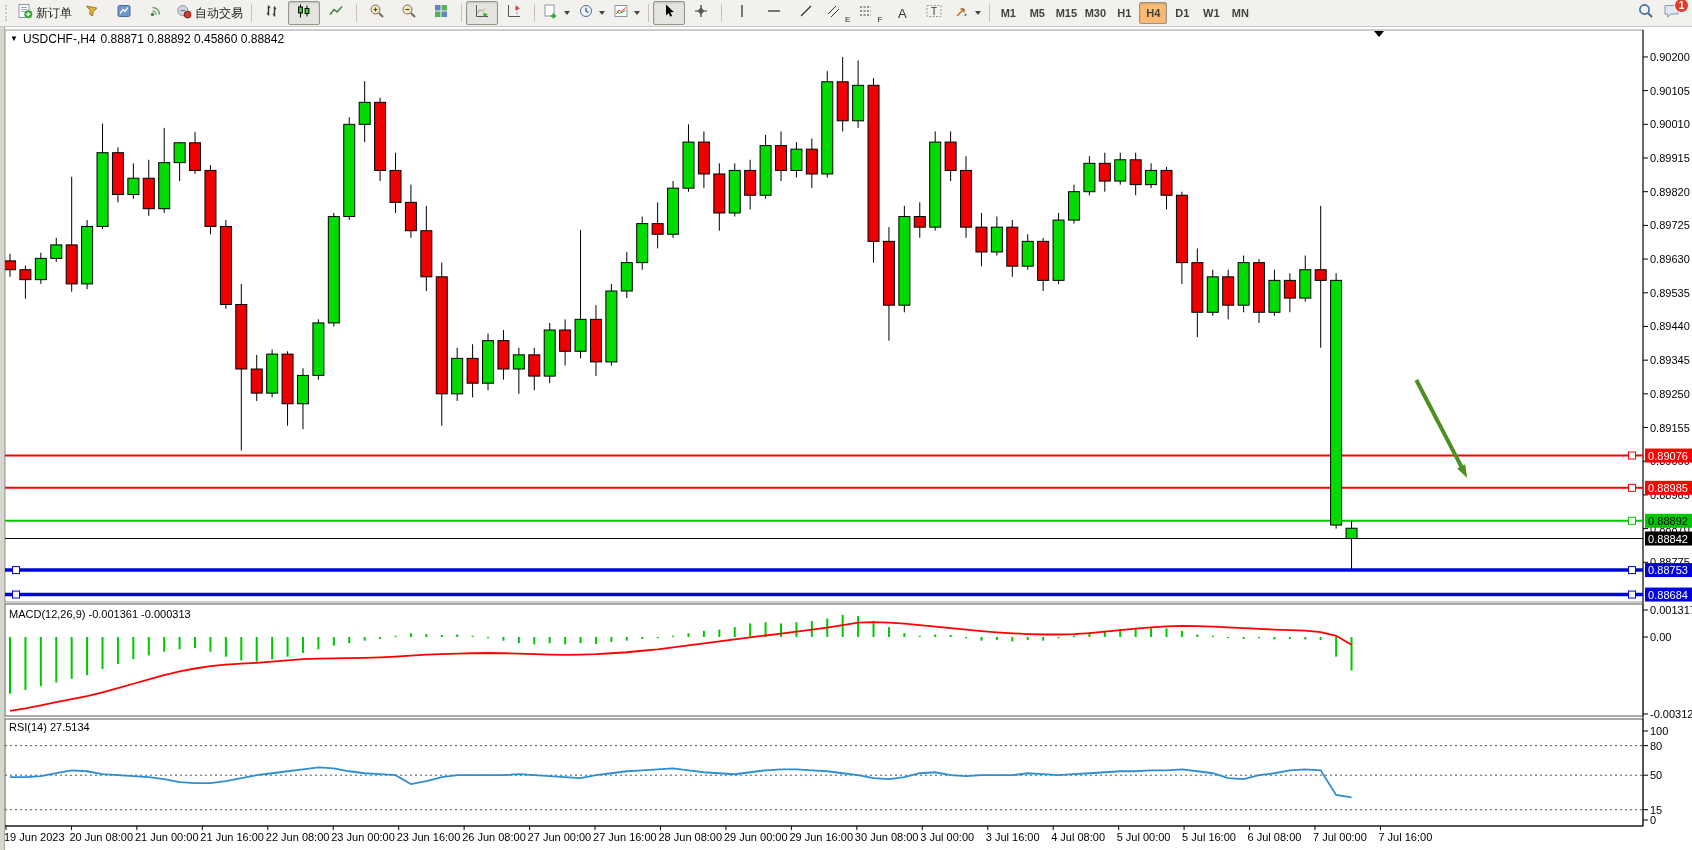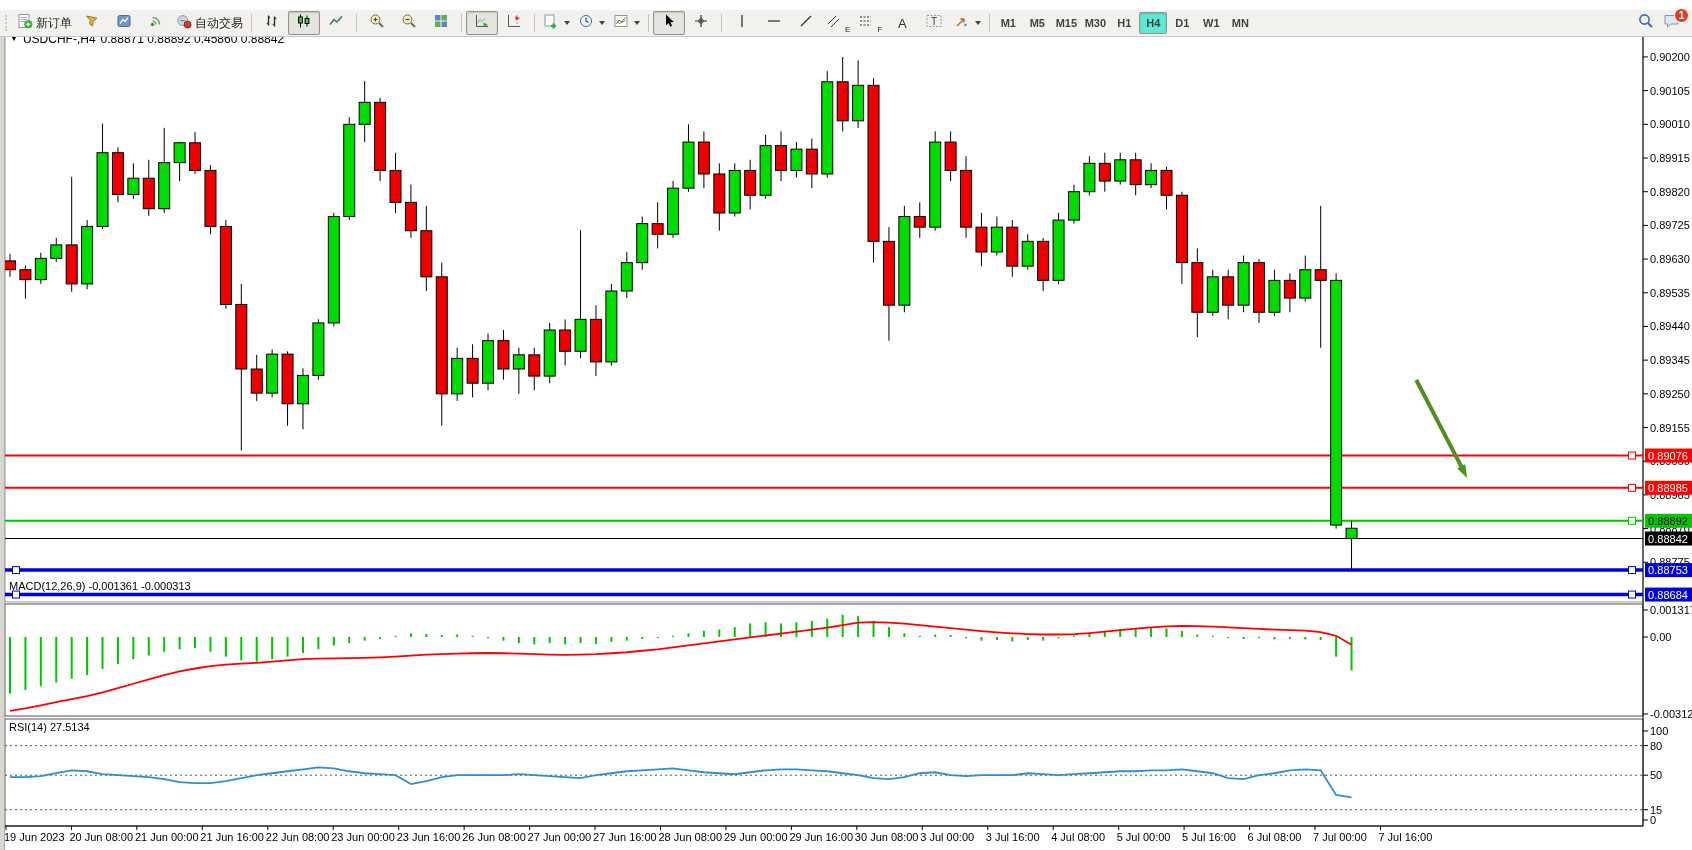--- a/index.html
+++ b/index.html
@@ -1,32 +1,32 @@
 <!DOCTYPE html>
 <html><head>
 <meta charset="utf-8">
 <style>
   html,body{margin:0;padding:0;background:#fff;}
   .app{position:relative;width:1692px;height:850px;background:#fff;overflow:hidden;
        font-family:"Liberation Sans",sans-serif;}
   
-  .toolbar{position:absolute;left:0;top:10px;width:1692px;height:27px;background:#f2f1ed;
+  .toolbar{position:absolute;left:0;top:0;width:1692px;height:27px;background:#f2f1ed;
            border-bottom:1px solid #c9c7c0;display:flex;align-items:center;padding:0 4px;
            box-sizing:border-box;z-index:5;}
   .tbtn{height:22px;min-width:24px;display:flex;align-items:center;justify-content:center;
         gap:3px;padding:0 3px;border:1px solid transparent;border-radius:2px;cursor:default;}
   .tbtn.pressed{background:#e6e4df;border:1px solid #96948e;box-shadow:inset 0 1px 2px rgba(0,0,0,.15);}
   .tbtn .lbl{font-size:12px;color:#222;white-space:nowrap;}
   .sep{width:1px;height:18px;background:#c5c3bc;margin:0 4px;}
   .grip{width:3px;height:16px;border-left:2px dotted #cbc9c2;margin:0 3px 0 1px;}
   .caret{width:0;height:0;border-left:3px solid transparent;border-right:3px solid transparent;
          border-top:4px solid #444;margin-left:2px;}
   .tfbtn{height:20px;min-width:26px;display:flex;align-items:center;justify-content:center;
          font-size:11px;font-weight:bold;color:#44423c;border:1px solid transparent;border-radius:2px;}
-  .tfbtn.active{background:#5eead4;border:1px solid #96948e;box-shadow:inset 0 1px 2px rgba(0,0,0,.18);}
+  .tfbtn.active{background:#fdba74;border:1px solid #96948e;box-shadow:inset 0 1px 2px rgba(0,0,0,.18);}
   .right-tools{margin-left:auto;display:flex;align-items:center;gap:8px;padding-right:6px;}
   .badge{position:absolute;top:-5px;right:-7px;background:#e03c2a;color:#fff;font-size:10px;
          font-weight:bold;border-radius:8px;min-width:13px;height:13px;line-height:13px;
          text-align:center;border:1px solid #fff;}
   
   .chart-svg{position:absolute;left:0;top:0;z-index:1;}
   .chart-title{position:absolute;left:10px;top:32px;z-index:3;font-size:12px;color:#000;
                display:flex;align-items:center;gap:5px;}
   .chart-title .tri{font-size:8px;line-height:1;}
   .ind-label{position:absolute;z-index:3;font-size:11px;color:#000;}
@@ -756,16 +756,16 @@
         <text x="1378.45" y="841" font-family="Liberation Sans, sans-serif" font-size="11" fill="#000">7 Jul 16:00</text>
       </g>
     </svg>
 
   <div class="chart-title">
     <span class="tri">▼</span>
     <span>USDCHF-,H4</span>
     <span>0.88871 0.88892 0.45860 0.88842</span>
   </div>
 
-  <div class="ind-label" style="left:9px;top:580px;text-align:center;">MACD(12,26,9) -0.001361 -0.000313</div>
+  <div class="ind-label" style="left:9px;top:608px;text-align:center;">MACD(12,26,9) -0.001361 -0.000313</div>
   <div class="ind-label" style="left:9px;top:721px;">RSI(14) 27.5134</div>
 
 </div>
 
 </body></html>

